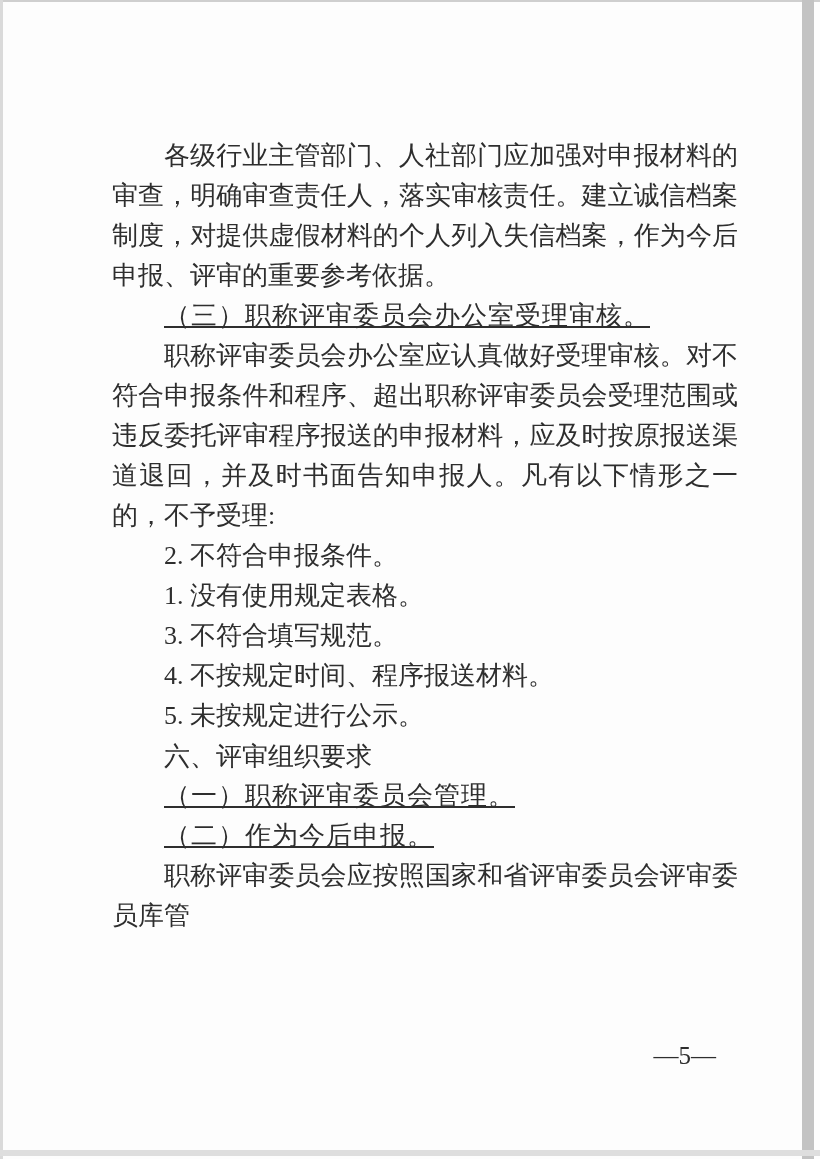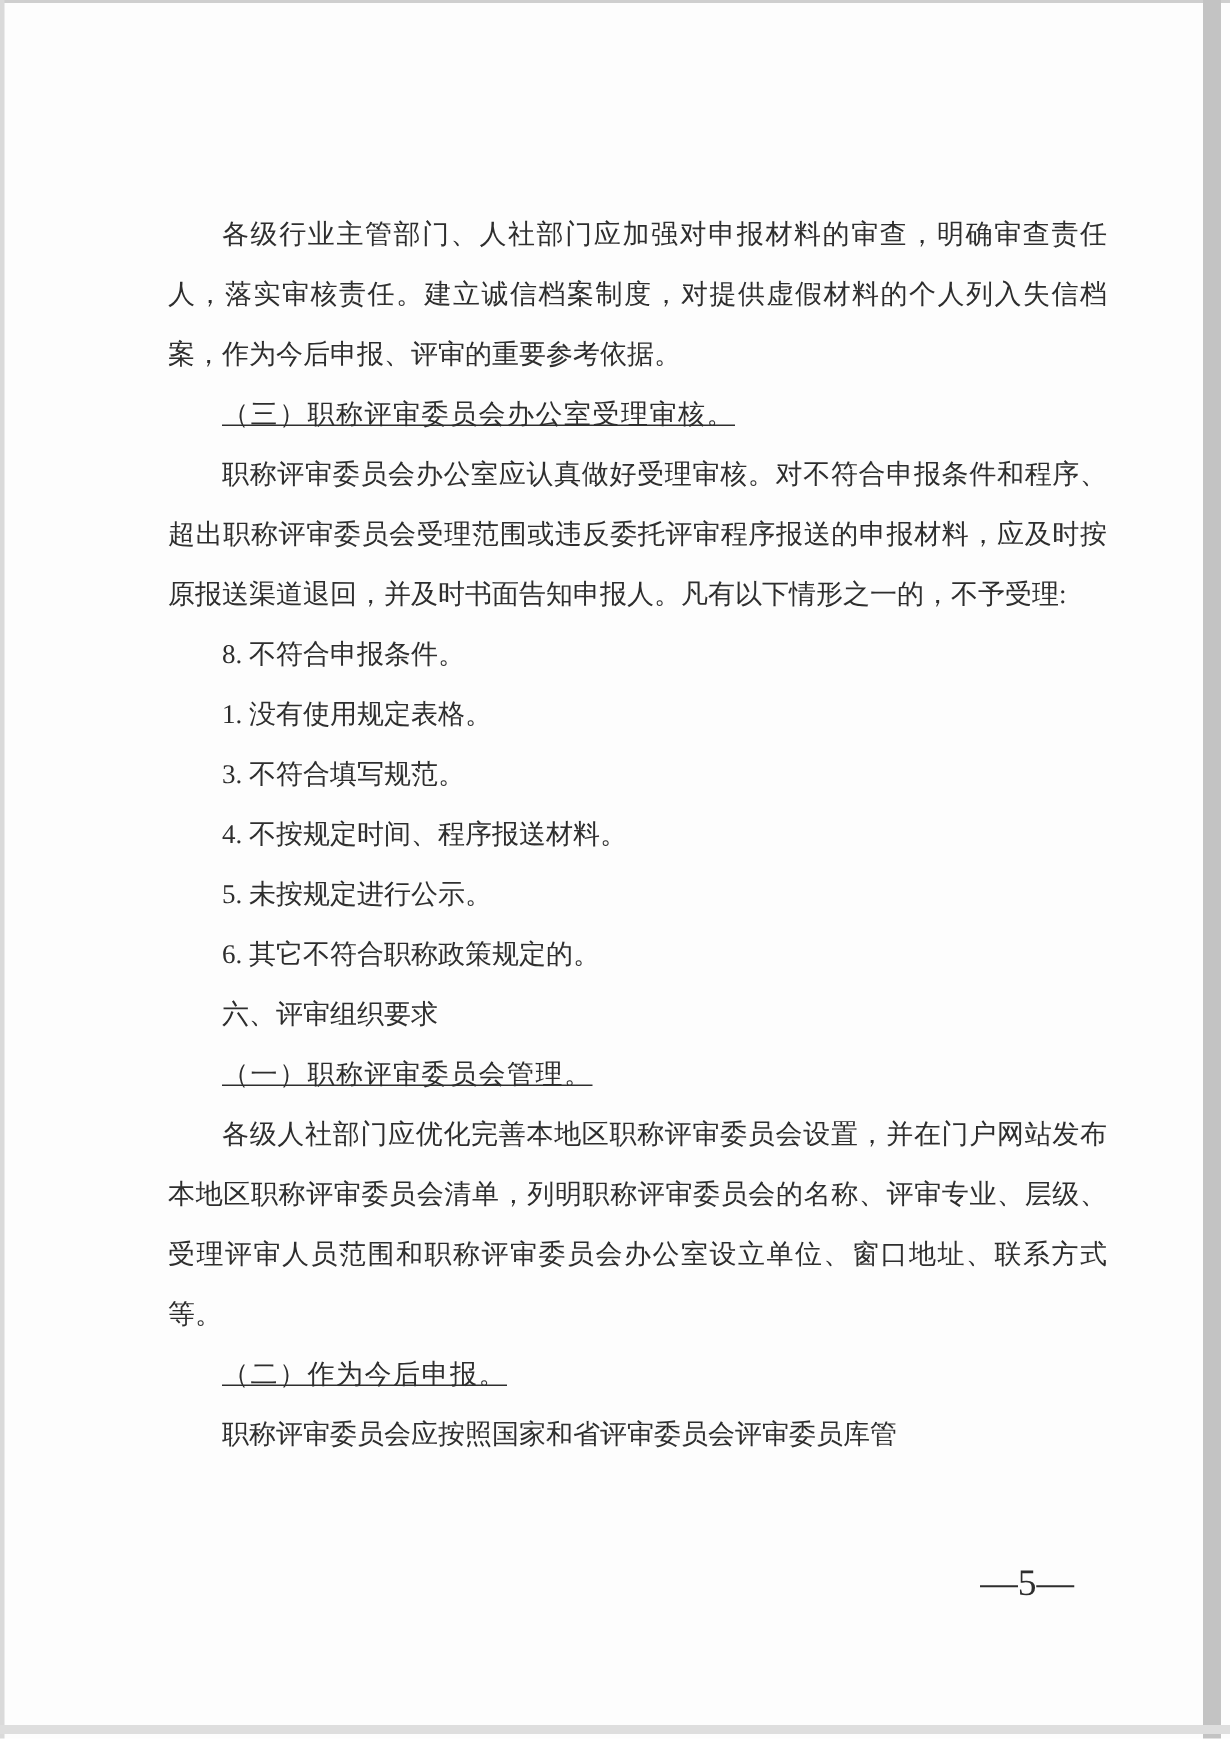--- a/index.html
+++ b/index.html
@@ -21,21 +21,21 @@
   .edge-right  { top: 0; right: 6px; bottom: 0; width: 12px; background: #c3c3c3; }
   .edge-bottom { bottom: 3px; left: 0; right: 0; height: 6px; background: #dedede; }
 
   .content {
     position: absolute;
     left: 112px; top: 136px; width: 626px;
     color: #2e2e2e;
   }
   .content p, .content h2, .content h3 {
     margin: 0;
-    font-size: 18px;
+    font-size: 26px;
     line-height: 40px;
     font-weight: normal;
     color: #2e2e2e;
   }
   .body-para {
     text-align: justify;
     text-indent: 2em;
   }
   .kai-heading {
     font-weight: bold;
@@ -64,29 +64,27 @@
 </style>
 </head>
 <body>
 
 <div class="page">
 
   <div class="content">
     <p class="body-para">各级行业主管部门、人社部门应加强对申报材料的审查，明确审查责任人，落实审核责任。建立诚信档案制度，对提供虚假材料的个人列入失信档案，作为今后申报、评审的重要参考依据。</p>
     <h3 class="kai-heading">（三）职称评审委员会办公室受理审核。</h3>
     <p class="body-para">职称评审委员会办公室应认真做好受理审核。对不符合申报条件和程序、超出职称评审委员会受理范围或违反委托评审程序报送的申报材料，应及时按原报送渠道退回，并及时书面告知申报人。凡有以下情形之一的，不予受理:</p>
-    <p class="list-item">8. 不符合申报条件。</p>
+    <p class="list-item">2. 不符合申报条件。</p>
     <p class="list-item">1. 没有使用规定表格。</p>
     <p class="list-item">3. 不符合填写规范。</p>
     <p class="list-item">4. 不按规定时间、程序报送材料。</p>
     <p class="list-item">5. 未按规定进行公示。</p>
-    <p class="list-item">6. 其它不符合职称政策规定的。</p>
     <h2 class="hei-heading">六、评审组织要求</h2>
     <h3 class="kai-heading">（一）职称评审委员会管理。</h3>
-    <p class="body-para">各级人社部门应优化完善本地区职称评审委员会设置，并在门户网站发布本地区职称评审委员会清单，列明职称评审委员会的名称、评审专业、层级、受理评审人员范围和职称评审委员会办公室设立单位、窗口地址、联系方式等。</p>
     <h3 class="kai-heading">（二）作为今后申报。</h3>
     <p class="body-para">职称评审委员会应按照国家和省评审委员会评审委员库管</p>
   </div>
 
   <div class="page-number">—5—</div>
 
   <div class="edge edge-top"></div>
   <div class="edge edge-left"></div>
   <div class="edge edge-right"></div>
   <div class="edge edge-bottom"></div>

